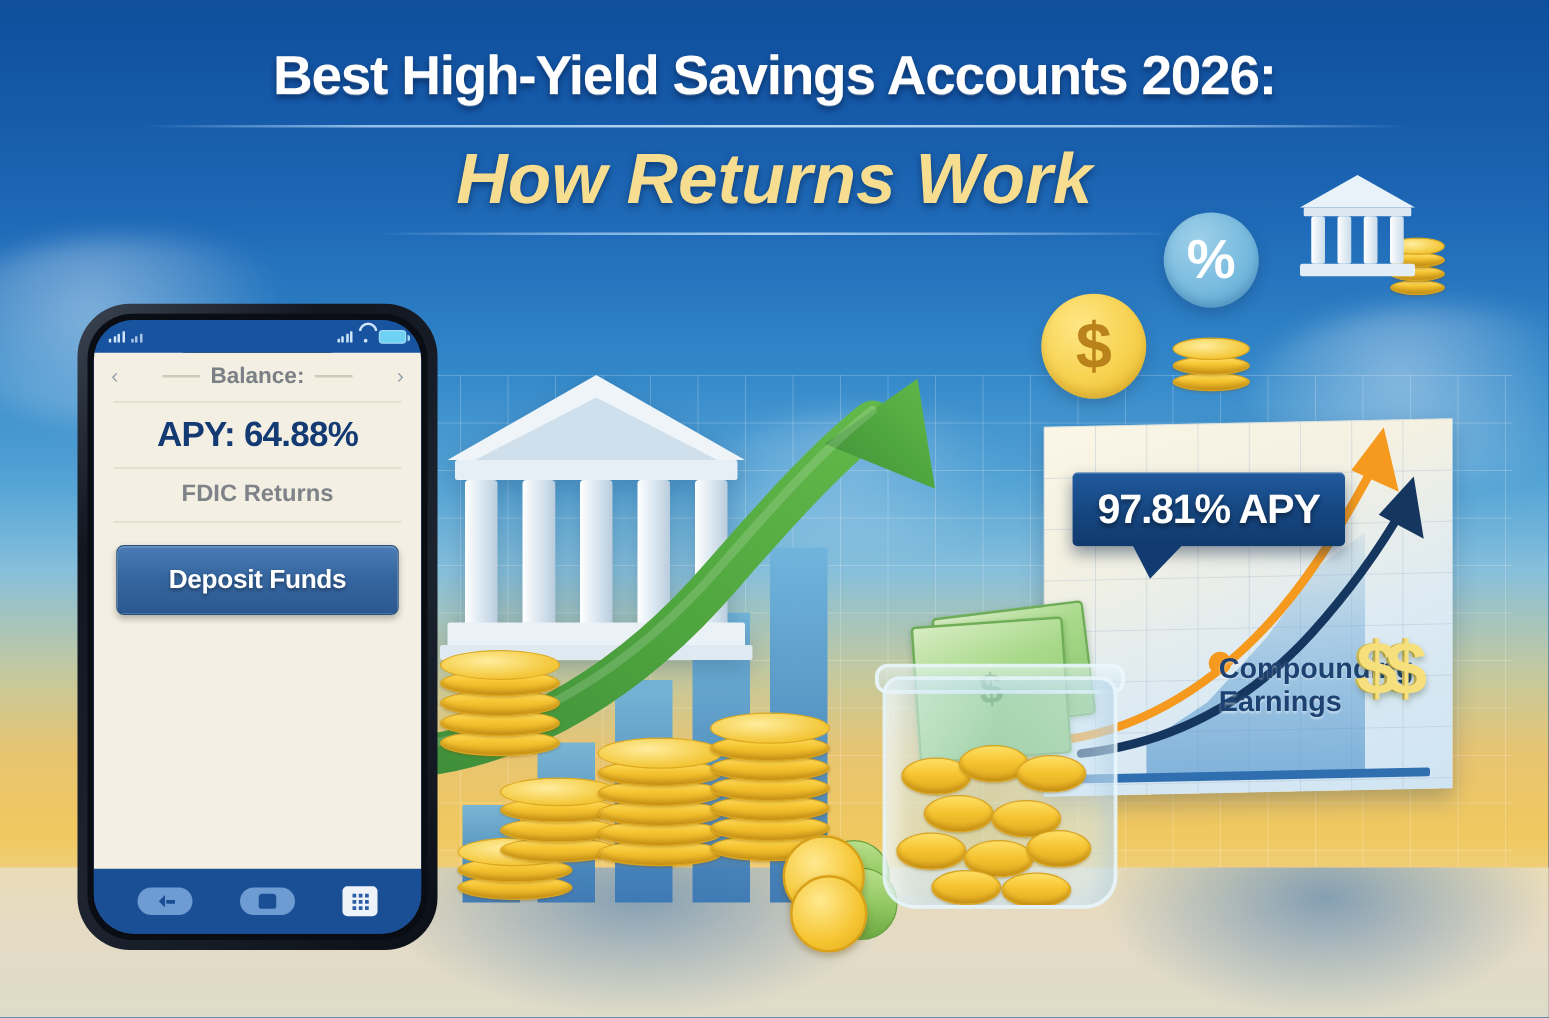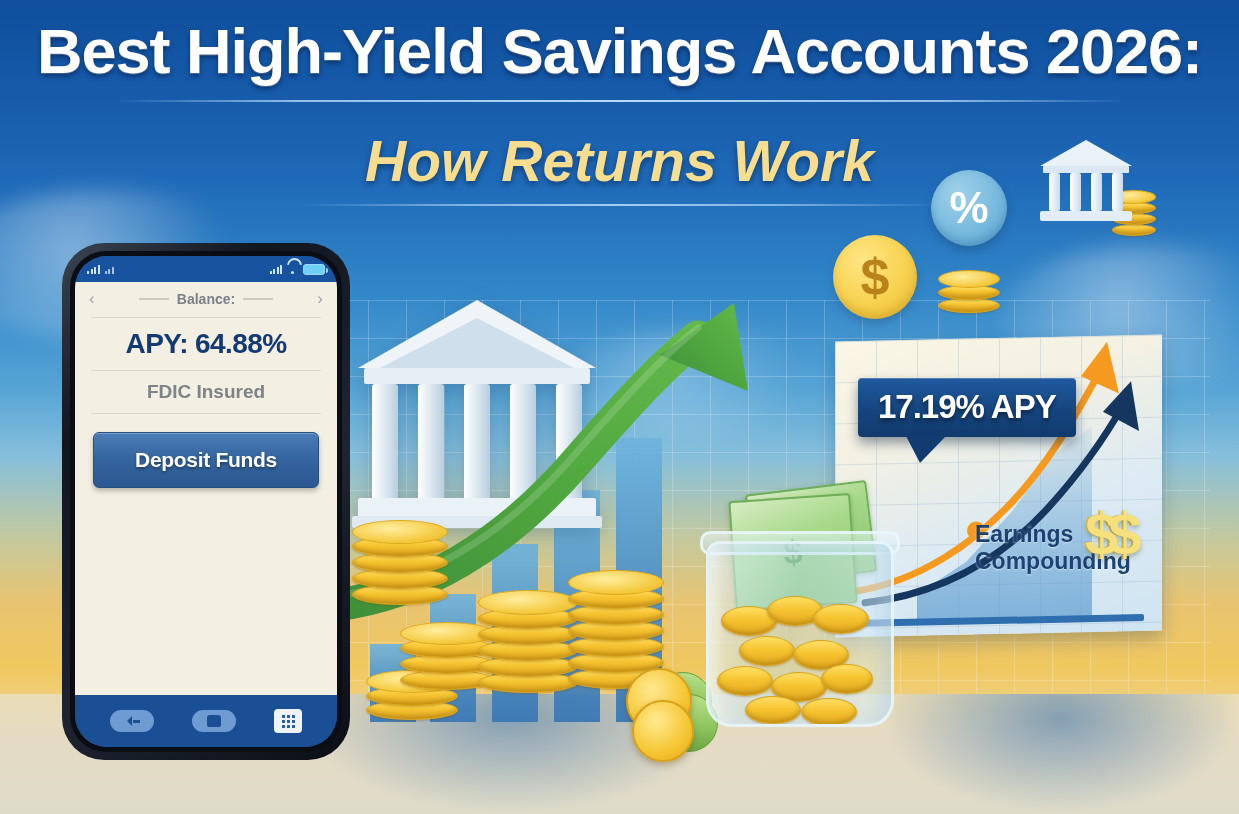--- a/index.html
+++ b/index.html
@@ -49,32 +49,33 @@
     background-image:
       linear-gradient(rgba(255,255,255,.30) 1px, transparent 1px),
       linear-gradient(90deg, rgba(255,255,255,.30) 1px, transparent 1px);
     background-size:38px 38px;
     opacity:.7;
   }
 
   
   .title-wrap { position:absolute; left:0; right:0; top:18px; text-align:center; z-index:40; }
   .main-title {
-    font-size:63px; font-weight:bold; color:#ffffff;
+    font-size:44px; font-weight:bold; color:#ffffff;
     letter-spacing:-1px;
     text-shadow:0 3px 5px rgba(0,20,60,.55), 0 1px 0 rgba(255,255,255,.4);
     line-height:1.05;
     white-space:nowrap;
+    margin-top:20px;
   }
   .title-rule {
     width:1010px; height:2px; margin:16px auto 0;
     background:linear-gradient(90deg, rgba(255,255,255,0), rgba(190,225,255,.75) 18%, rgba(215,240,255,.85) 50%, rgba(190,225,255,.75) 82%, rgba(255,255,255,0));
   }
   .sub-title {
-    margin-top:26px;
+    margin-top:8px;
     font-size:57px; font-weight:bold; font-style:italic;
     color:#f7dd8f;
     text-shadow:0 3px 6px rgba(0,30,70,.55);
     white-space:nowrap;
   }
   .sub-rule {
     width:640px; height:2px; margin:10px auto 0;
     background:linear-gradient(90deg, rgba(255,255,255,0), rgba(185,222,252,.6) 25%, rgba(210,238,255,.75) 50%, rgba(185,222,252,.6) 75%, rgba(255,255,255,0));
   }
 
@@ -150,21 +151,21 @@
     display:flex; flex-direction:column; padding:6px 14px 10px;
     position:relative;
   }
   .card-navrow {
     display:flex; align-items:center; justify-content:space-between;
     margin-top:2px;
   }
   .chev { color:#9aa3ae; font-size:17px; line-height:1; }
   .balance-label-wrap{ display:flex; align-items:center; gap:8px; }
   .dash { width:30px;height:2px;background:#cfc9b8; }
-  .balance-label { color:#7b7f86; font-size:14px; font-weight:bold; }
+  .balance-label { color:#7b7f86; font-size:18px; font-weight:bold; }
   .balance-value {
     text-align:center; color:#143a73; font-weight:bold;
     font-size:54px; letter-spacing:-2px; line-height:1.05;
     margin-top:2px;
     text-shadow:0 2px 2px rgba(255,255,255,.8);
   }
   .hr { height:1px; background:#ddd7c6; margin:10px 2px; }
   .apy-line {
     text-align:center; color:#143a73; font-weight:bold; font-size:28px;
     letter-spacing:-.6px;
@@ -489,27 +490,27 @@
       <path d="M22,250 C80,242 140,208 190,150 C226,108 250,62 268,30" stroke="#f59a1f" stroke-width="7" fill="none" stroke-linecap="round"></path>
       <path d="M272,6 L284,58 L246,40 Z" fill="#f59a1f"></path>
       <path d="M30,262 C96,256 160,228 214,170 C248,133 272,98 288,70" stroke="#15365f" stroke-width="7" fill="none" stroke-linecap="round"></path>
       <path d="M296,46 L304,96 L268,76 Z" fill="#15365f"></path>
       <circle cx="141" cy="192" r="9" fill="#f59a1f"></circle>
     </svg>
     <div class="cp-baseline"></div>
   </div>
 
   <div class="apy-badge">
-    <span>17.19% APY</span>
+    <span>97.81% APY</span>
     <div class="apy-tail"></div>
   </div>
 
   <div class="earnings-text">
+    <div>Compounding</div>
     <div>Earnings</div>
-    <div>Compounding</div>
   </div>
   <div class="dollar-pair">$$</div>
 
   <div class="dollar-coin">
     <span>$</span>
   </div>
   <div class="pct-circle">
     <span>%</span>
   </div>
   <div class="mini-bank">
@@ -579,21 +580,21 @@
               <span class="dash"></span>
               <span class="balance-label">Balance:</span>
               <span class="dash"></span>
             </span>
             <span class="chev">›</span>
           </div>
 
           <div class="hr"></div>
           <div class="apy-line">APY: 64.88%</div>
           <div class="hr"></div>
-          <div class="fdic-line">FDIC Insured</div>
+          <div class="fdic-line">FDIC Returns</div>
           <div class="hr"></div>
           <div class="deposit-btn">Deposit Funds</div>
         </div>
 
         <div class="app-nav">
           <div class="navpill">
             <span class="nav-arrow"></span>
             <span class="nav-arrow2"></span>
           </div>
           <div class="navpill">

